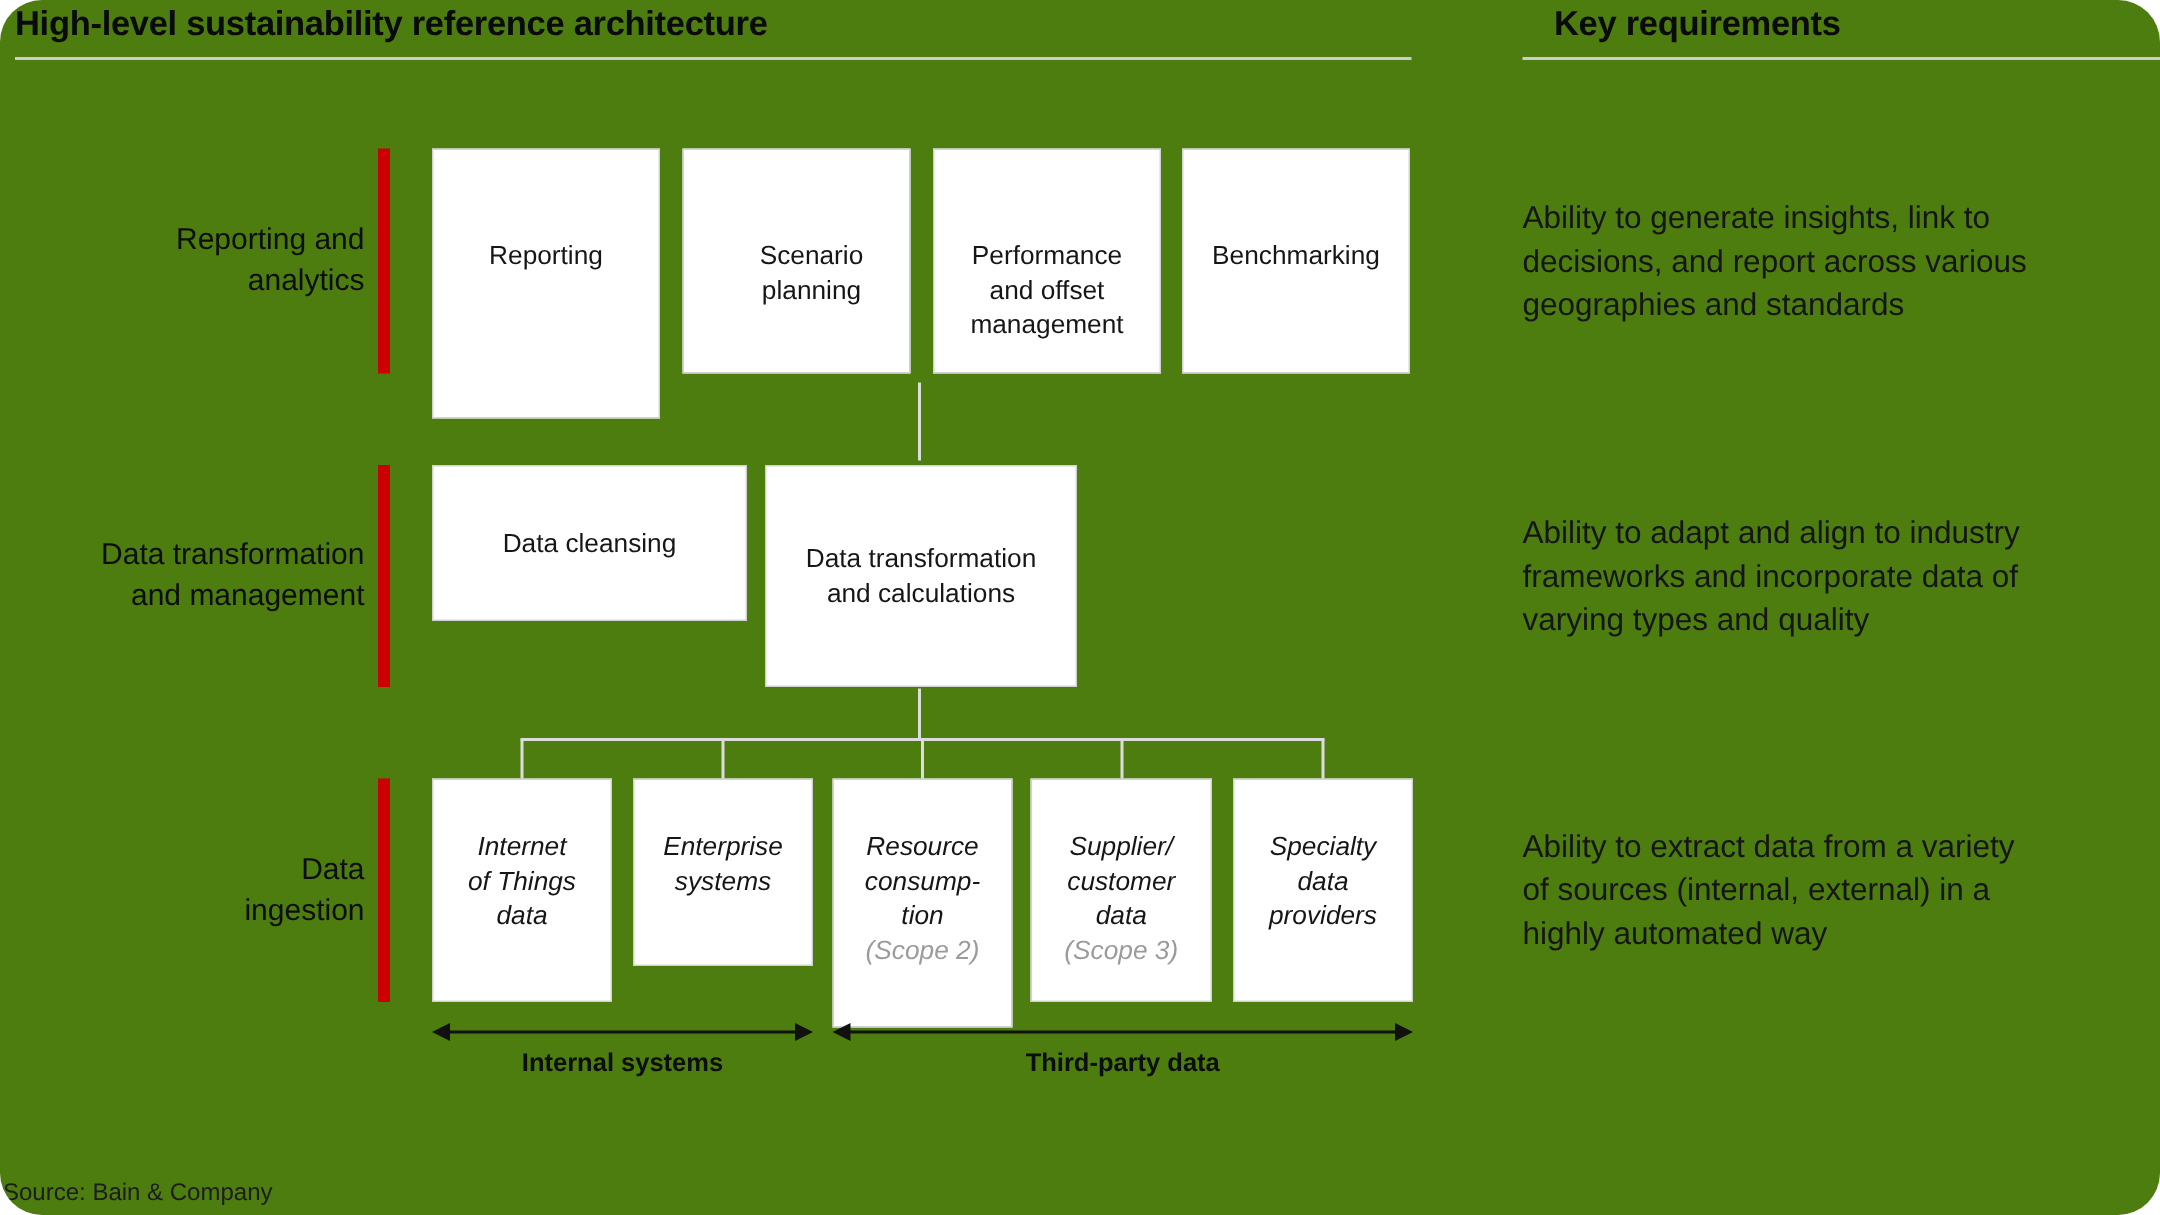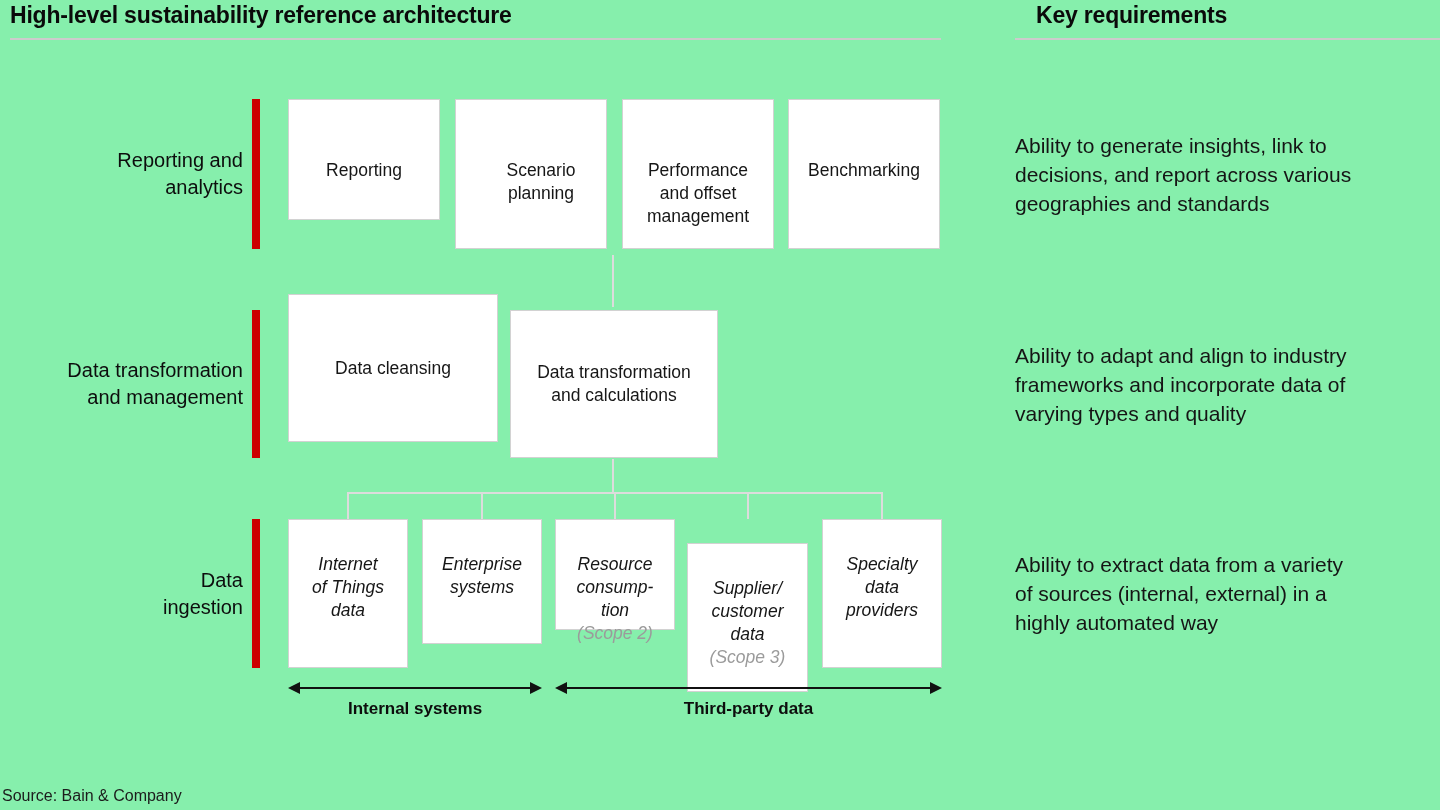--- a/index.html
+++ b/index.html
@@ -1,18 +1,18 @@
 <!DOCTYPE html>
 <html><head>
 <meta charset="utf-8">
 <style>
   html,body { margin:0; padding:0; background:#ffffff; }
   .canvas {
-    position:relative; width:1440px; height:810px; background:#86efac;
-    font-family:"Liberation Sans", sans-serif; color:#111111; overflow:hidden;
+    position:relative; width:1440px; height:810px; background:#4d7c0f;
+    font-family:"Liberation Sans", sans-serif; color:#111111; overflow:hidden;border-radius:28px;
   }
   .sec-title {
     position:absolute; top:2px; font-size:23px; font-weight:bold;
     letter-spacing:-0.2px; color:#0a0a0a; white-space:nowrap;
   }
   .rule { position:absolute; top:38px; height:2px; background:#cccccc; }
 
   .row-label {
     position:absolute; left:0; width:243px; display:flex; align-items:center;
     justify-content:flex-end; text-align:right; font-weight:normal; font-size:20px;
@@ -59,21 +59,21 @@
 
   <div class="sec-title" style="left:10px;">High-level sustainability reference architecture</div>
   <div class="rule" style="left:10px; width:931px;"></div>
   <div class="sec-title" style="left:1036px;">Key requirements</div>
   <div class="rule" style="left:1015px; width:425px;"></div>
 
   <div class="row-label" style="top:99px; height:150px;">Reporting and
 analytics</div>
   <div class="accent-bar" style="top: 99px; height: 150px; background: rgb(204, 0, 0);"></div>
   <div class="row1">
-    <div class="abox r1pad" style="left:288px; top:99px; width:152px; height:121px;">
+    <div class="abox r1pad" style="left:288px; top:99px; width:152px; height:180px;">
       <span>Reporting</span>
     </div>
     <div class="abox r1pad" style="left:455px; top:99px; width:152px; height:150px;padding-left:20px;">
       <span>Scenario
 planning</span>
     </div>
     <div class="abox r1pad" style="left:622px; top:99px; width:152px; height:150px;">
       <span>Performance
 and offset
 management</span>
@@ -84,21 +84,21 @@
   </div>
   <div class="req" style="top:99px; height:150px;">Ability to generate insights, link to
 decisions, and report across various
 geographies and standards</div>
 
   <div class="vline" style="left:612px; top:255px; height:52px;"></div>
 
   <div class="row-label" style="top:310px; height:148px;">Data transformation
 and management</div>
   <div class="accent-bar" style="top: 310px; height: 148px; background: rgb(204, 0, 0);"></div>
-  <div class="abox rowcenter" style="left:288px; top:294px; width:210px; height:148px;">
+  <div class="abox rowcenter" style="left:288px; top:310px; width:210px; height:104px;">
     <span>Data cleansing</span>
   </div>
   <div class="abox rowcenter" style="left:510px; top:310px; width:208px; height:148px;">
     <span>Data transformation
 and calculations</span>
   </div>
   <div class="req" style="top:310px; height:148px;">Ability to adapt and align to industry
 frameworks and incorporate data of
 varying types and quality</div>
 
@@ -115,27 +115,27 @@
   <div class="accent-bar" style="top: 519px; height: 149px; background: rgb(204, 0, 0);"></div>
   <div class="abox r3pad" style="left:288px; top:519px; width:120px; height:149px;">
     <span>Internet
 of Things
 data</span>
   </div>
   <div class="abox r3pad" style="left:422px; top:519px; width:120px; height:125px;">
     <span>Enterprise
 systems</span>
   </div>
-  <div class="abox r3pad" style="left:555px; top:519px; width:120px; height:111px;">
+  <div class="abox r3pad" style="left:555px; top:519px; width:120px; height:166px;">
     <span>Resource
 consump-
 tion</span>
     <span class="sub">(Scope 2)</span>
   </div>
-  <div class="abox r3pad" style="left:687px; top:519px; width:121px; height:149px;margin-top:24px;">
+  <div class="abox r3pad" style="left:687px; top:519px; width:121px; height:149px;">
     <span>Supplier/
 customer
 data</span>
     <span class="sub">(Scope 3)</span>
   </div>
   <div class="abox r3pad" style="left:822px; top:519px; width:120px; height:149px;">
     <span>Specialty
 data
 providers</span>
   </div>

